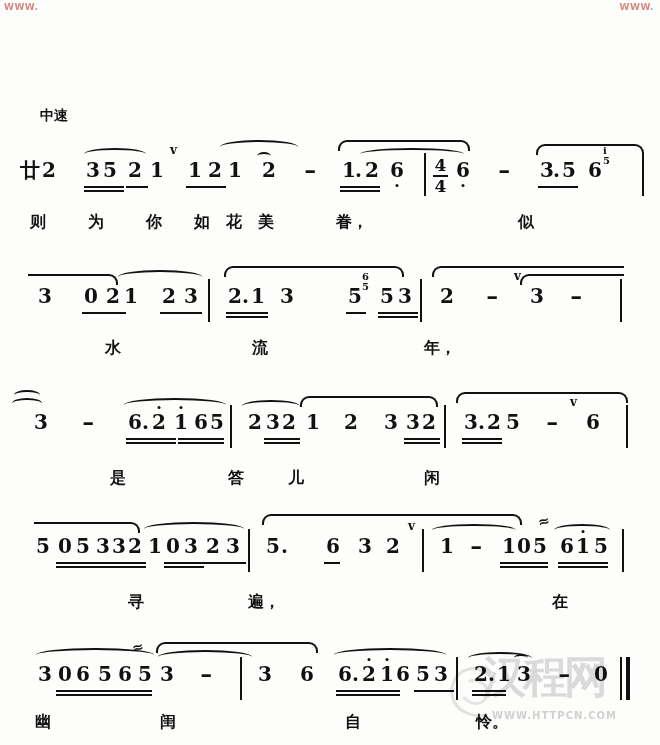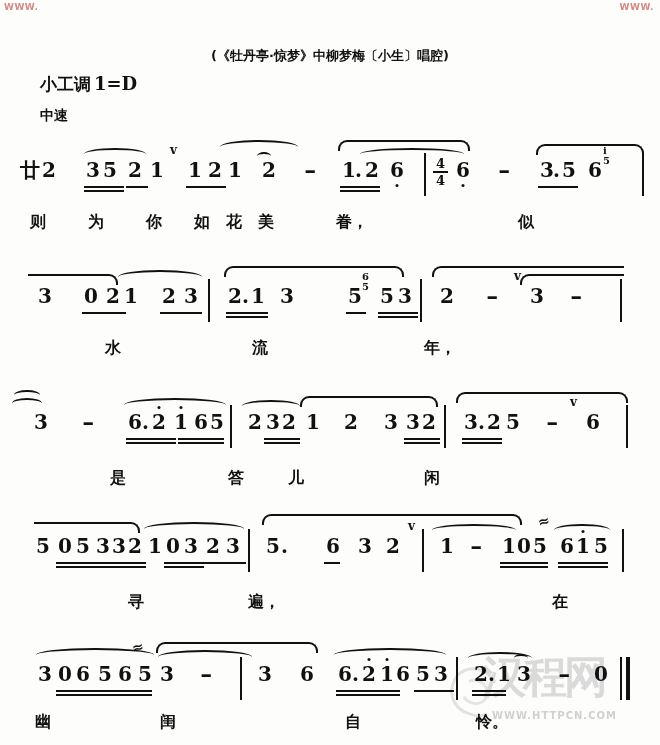--- a/index.html
+++ b/index.html
@@ -22,21 +22,21 @@
   .n.dash{font-weight:900;transform:scaleX(1.5)}
   .n.hi::before{content:"";position:absolute;top:-6px;left:50%;transform:translateX(-50%);
      width:3px;height:3px;border-radius:50%;background:#111}
   .n.lo::after{content:"";position:absolute;bottom:-7px;left:50%;transform:translateX(-50%);
      width:3px;height:3px;border-radius:50%;background:#111}
   .g{position:absolute;font-family:"DejaVu Serif","Liberation Serif",serif;font-weight:700;font-size:10px;line-height:1}
   .breath{position:absolute;font-family:"DejaVu Serif","Liberation Serif",serif;font-weight:700;font-size:12px;line-height:1}
   .bar{position:absolute;top:17px;width:2px;height:43px;background:#111}
   .bar.thick{width:4px}
   .ts{position:absolute;top:21px;width:15px;text-align:center;
-      font-family:"DejaVu Serif","Liberation Serif",serif;font-weight:700;font-size:13px;line-height:1}
+      font-family:"DejaVu Serif","Liberation Serif",serif;font-weight:700;font-size:17px;line-height:1}
   .ts .fl{display:block;height:2px;background:#111;margin:1px 0}
   .ul{position:absolute;height:2px;background:#111}
   .ul.d{box-shadow:0 4px 0 0 #111}
   .arc{position:absolute;border-top:2px solid #111;border-radius:50%}
   .flat{position:absolute;height:9px;border-top:2px solid #111}
   .flat.hl{border-left:2px solid #111;border-top-left-radius:9px}
   .flat.hr{border-right:2px solid #111;border-top-right-radius:9px}
   .mord{position:absolute;font-weight:700;font-size:14px;letter-spacing:-1px;transform:rotate(-14deg);line-height:1}
   .ferm{position:absolute;width:14px;height:6px;border-top:2px solid #111;border-radius:50%}
   .lc{position:absolute;top:0;font-size:16px;font-weight:700;white-space:pre}
@@ -48,23 +48,21 @@
   .wm-swirl::after{content:"";position:absolute;left:8px;top:8px;width:22px;height:20px;
       border:3px solid #cdcdcd;border-left-color:transparent;border-radius:50%}
 </style>
 </head>
 <body>
 
 <div class="sheet">
   <div class="corner tl">WWW.</div>
   <div class="corner tr">WWW.</div>
 
-  <div class="subtitle">(《牡丹亭·惊梦》中柳梦梅〔小生〕唱腔)</div>
-
-  <div class="keyline"><span>小工调</span><span class="kv">1=D</span></div>
+
   <div class="tempo">中速</div>
 
   <div class="score">
       <div class="mrow" style="top: 136px;">
         <div class="ul d" style="left: 84px; width: 40px; top: 50px;"></div>
         <div class="ul" style="left: 126px; width: 22px; top: 50px;"></div>
         <div class="ul" style="left: 186px; width: 40px; top: 50px;"></div>
         <div class="ul d" style="left: 340px; width: 40px; top: 50px;"></div>
         <div class="ul" style="left: 538px; width: 40px; top: 50px;"></div>
         <div class="arc" style="width: 62px; height: 10px; left: 84px; top: 12px;"></div>

